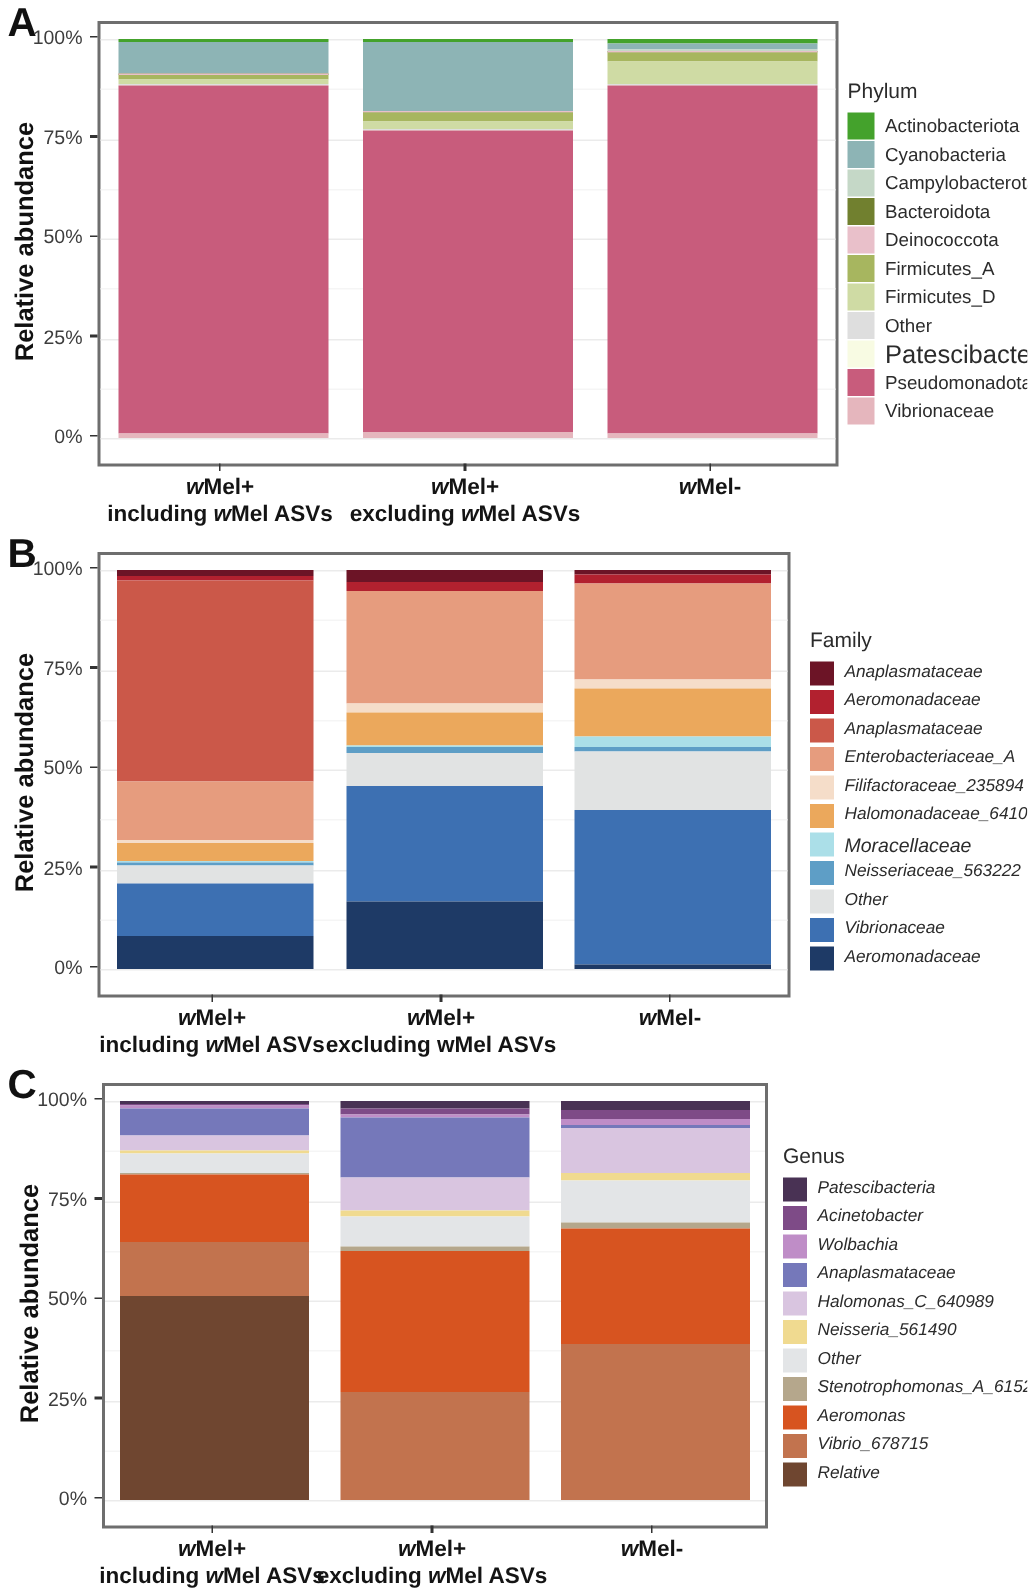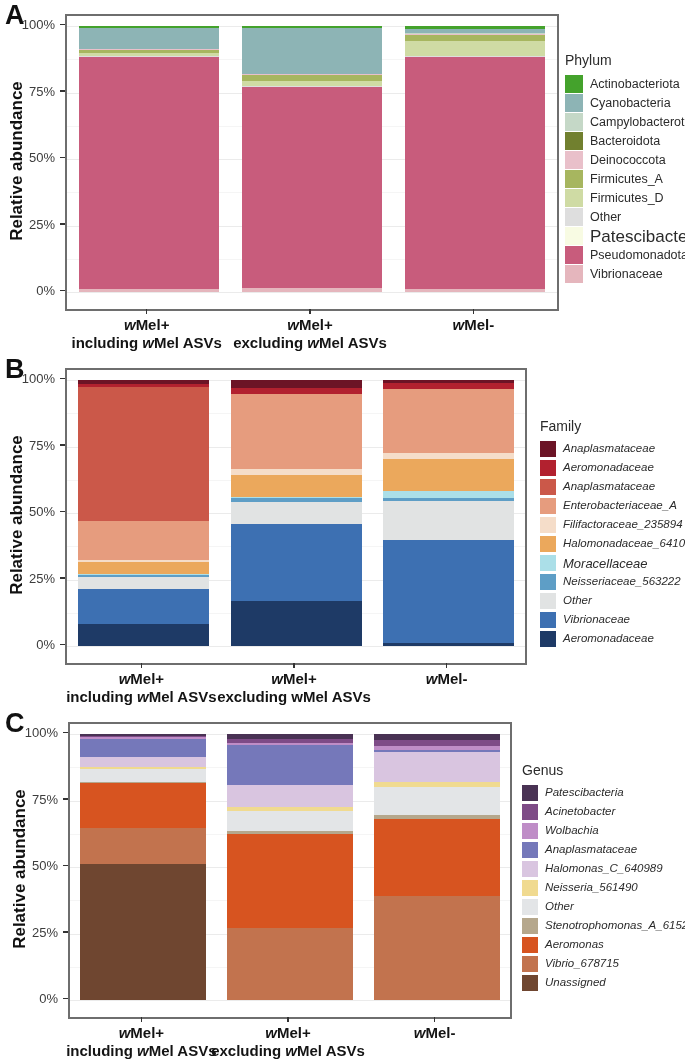--- a/index.html
+++ b/index.html
@@ -389,17 +389,17 @@
         <div class="legend-item" style="margin-bottom: 3px;">
           <span class="legend-swatch" style="width: 16px; height: 16px; background: rgb(215, 84, 32);"></span>
           <span class="legend-label italic" style="font-size: 11.5px;">Aeromonas</span>
         </div>
         <div class="legend-item" style="margin-bottom: 3px;">
           <span class="legend-swatch" style="width: 16px; height: 16px; background: rgb(194, 115, 78);"></span>
           <span class="legend-label italic" style="font-size: 11.5px;">Vibrio_678715</span>
         </div>
         <div class="legend-item" style="margin-bottom: 3px;">
           <span class="legend-swatch" style="width: 16px; height: 16px; background: rgb(111, 70, 48);"></span>
-          <span class="legend-label italic" style="font-size: 11.5px;">Unassigned</span>
+          <span class="legend-label italic" style="font-size: 11.5px;">Relative</span>
         </div>
       </div>
     </div>
   </div>
 
 </body></html>

